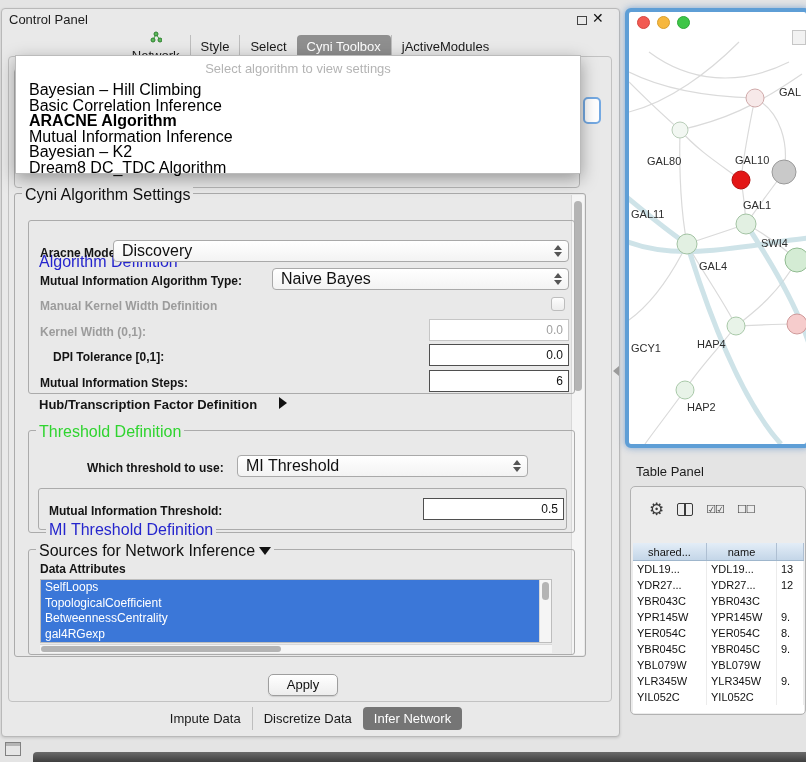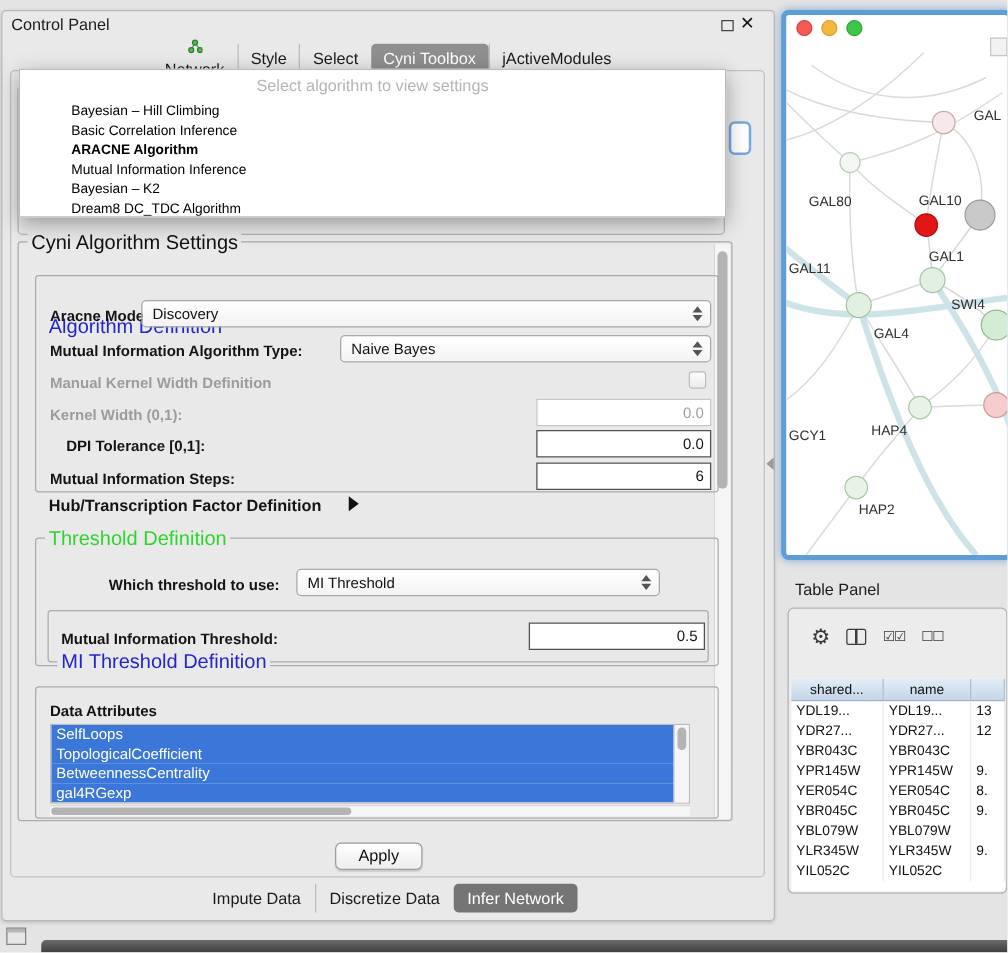--- a/index.html
+++ b/index.html
@@ -37,21 +37,21 @@
   .fs-legend { position:absolute; top:-8px; left:7px; background:#e9e9e9; padding:0 3px;
     font-size:16px; white-space:nowrap; color:#111; display:flex; align-items:center; gap:4px; }
   .fs-legend.blue { color:#2525cd;margin-top:40px; }
   .fs-legend.green { color:#2fd42f; }
 
   .flabel { position:absolute; font-size:12px; font-weight:bold; white-space:nowrap; color:#141414; }
   .flabel.disabled { color:#9c9c9c; }
 
   .combo { position:absolute; height:22px; background:linear-gradient(#ffffff,#f3f3f3);
     border:1px solid #a9a9a9; border-radius:4px; display:flex; align-items:center;
-    font-size:12px; padding:0 22px 0 8px; }
+    font-size:16px; padding:0 22px 0 8px; }
   .combo-arrows { position:absolute; right:6px; top:4px; display:flex; flex-direction:column; gap:2px; }
   .tri-up { width:0; height:0; border-left:4px solid transparent; border-right:4px solid transparent; border-bottom:5px solid #555; }
   .tri-dn { width:0; height:0; border-left:4px solid transparent; border-right:4px solid transparent; border-top:5px solid #555; }
   .tri-right { display:inline-block; width:0; height:0; border-top:6px solid transparent; border-bottom:6px solid transparent; border-left:8px solid #111; }
   .tri-down-b { display:inline-block; width:0; height:0; border-left:6px solid transparent; border-right:6px solid transparent; border-top:8px solid #111; }
 
   input.tfield { position:absolute; height:22px; background:#fff; border:1px solid #4f4f4f;
     font-size:12px; text-align:right; padding:0 5px; font-family:inherit; color:#111; }
   input.tfield.disabled { border-color:#c6c6c6; color:#a0a0a0; }
   .checkbox { position:absolute; width:14px; height:14px; border:1px solid #bdbdbd; border-radius:3px;
@@ -75,21 +75,21 @@
   .bottom-tabbar { position:absolute; left:1px; top:705px; width:619px; height:26px;
     display:flex; justify-content:center; align-items:center; font-size:13px; }
   .btab { padding:4px 11px; white-space:nowrap; color:#1a1a1a; }
   .btab.sep { border-left:1px solid #bdbdbd; }
   .btab.selected { background:#757575; color:#fff; border-radius:4px; border-left:none; }
 
   
   .algo-dropdown { position:absolute; left:15px; top:55px; width:566px; height:119px;
     background:#fff; border:1px solid #bbb; box-shadow:0 5px 16px rgba(0,0,0,.35); z-index:50; padding-top:2px; }
   .dd-header { text-align:center; color:#b4b4b4; font-size:13px; height:24px; line-height:22px; }
-  .dd-item { font-size:11px; height:15.5px; line-height:15.5px; padding-left:3px; color:#000; white-space:nowrap;margin-left:38px; }
+  .dd-item { font-size:16px; height:15.5px; line-height:15.5px; padding-left:13px; color:#000; white-space:nowrap; }
   .dd-item.selected { font-weight:bold; }
 
   
   .net-window { position:absolute; left:625px; top:8px; width:185px; height:440px;
     background:#fff; border:4px solid #5e9ed6; border-radius:6px; overflow:hidden;
     box-shadow:0 0 7px rgba(70,130,200,.65); }
   .light { position:absolute; width:13px; height:13px; border-radius:50%; top:4px; }
   .light.red { left:8px; background:#f25a52; border:1px solid #d54741; }
   .light.yellow { left:28px; background:#f6b73e; border:1px solid #d99f2d; }
   .light.green { left:48px; background:#3ec648; border:1px solid #2fa83a; }
@@ -224,20 +224,24 @@
       </div>
 
       <div class="fieldset" style="left:9px; top:57px; width:529px; height:42px;">
         <div class="fs-legend blue">MI Threshold Definition</div>
         <div class="flabel" style="left:10px; top:15px;">Mutual Information Threshold:</div>
         <input class="tfield" style="left: 384px; top: 9px; width: 141px;" value="0.5">
       </div>
     </div>
 
     <div class="fieldset" style="left:13px; top:355px; width:547px; height:106px;">
+      <div class="fs-legend">
+        <span>Sources for Network Inference</span>
+        <span class="tri-down-b"></span>
+      </div>
       <div class="flabel" style="left:11px; top:12px;">Data Attributes</div>
 
       <div class="attr-list" style="left:11px; top:29px; width:512px; height:64px;">
         <div class="attr-item">SelfLoops</div>
         <div class="attr-item">TopologicalCoefficient</div>
         <div class="attr-item">BetweennessCentrality</div>
         <div class="attr-item">gal4RGexp</div>
         <div class="vscroll" style="top:0; bottom:0; right:0; width:12px;">
           <div class="thumb" style="top:2px; height:18px;"></div>
         </div>

